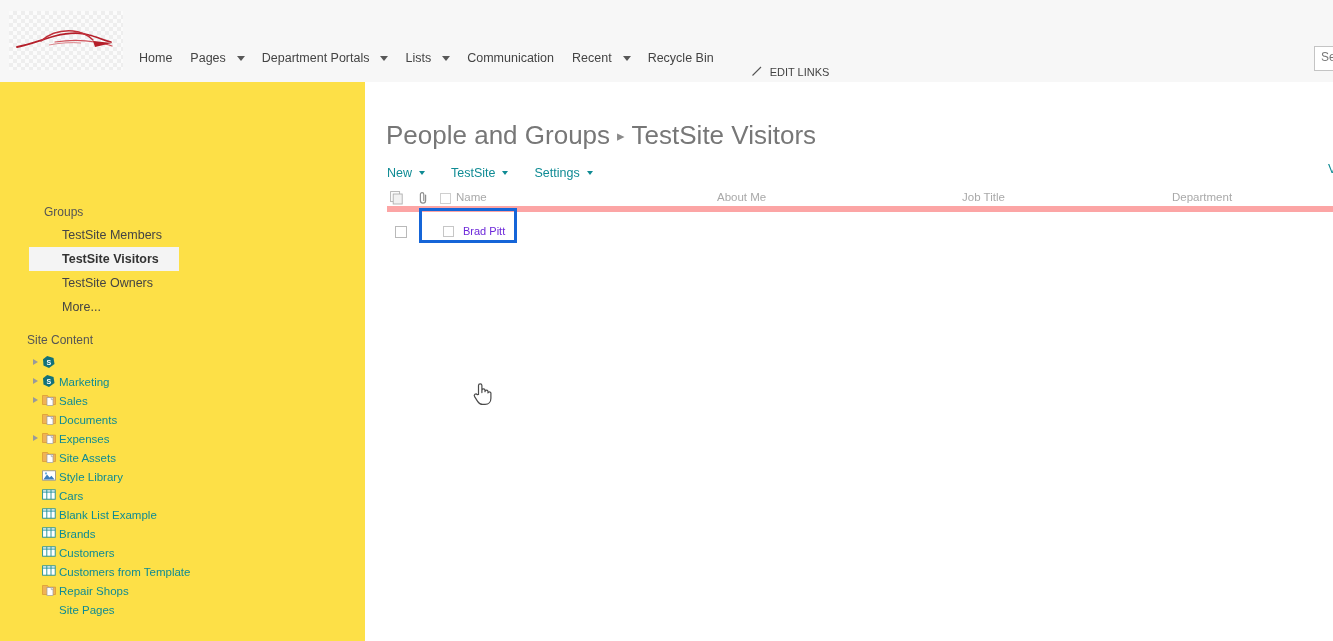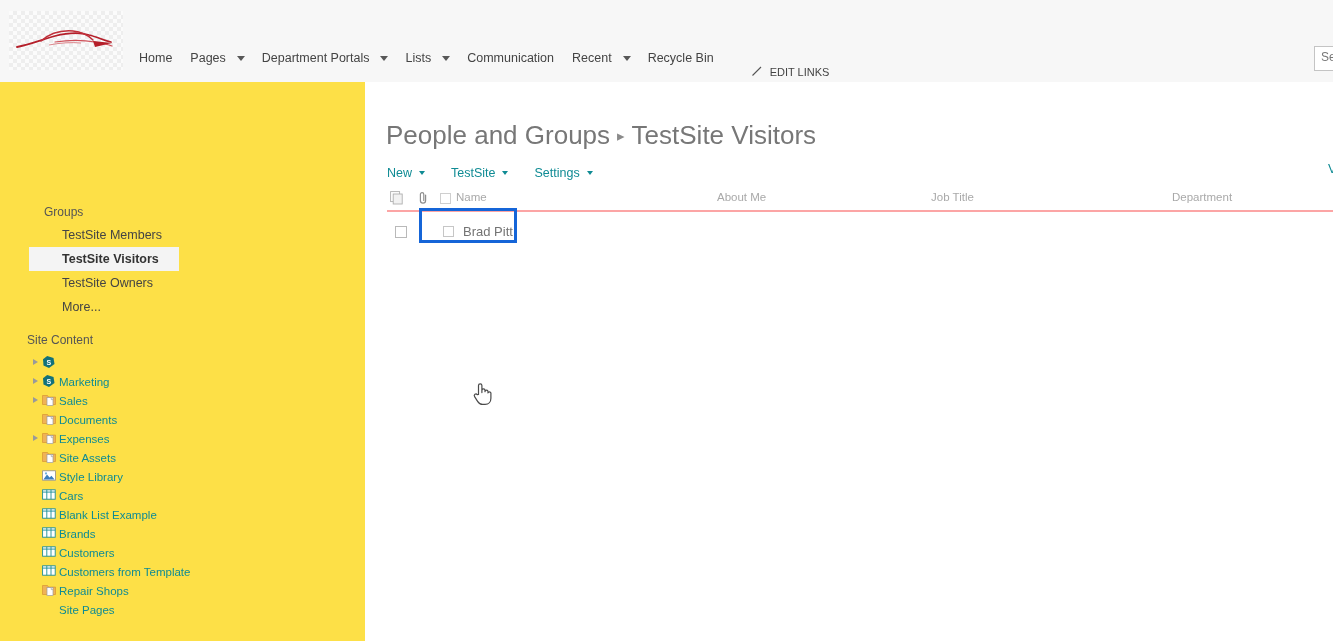--- a/index.html
+++ b/index.html
@@ -128,52 +128,52 @@
   }
 
   .view-cut {
     position: absolute; left: 963px; top: 80px;
     font-size: 12.5px; color: #0f8b94; overflow: hidden;
     width: 5px; white-space: nowrap;
   }
 
   
   .grid { position: absolute; left: 22px; top: 108px; width: 946px; }
-  .grid-header { position: relative; height: 22px; border-bottom: 2px solid #fca5a5; }
+  .grid-header { position: relative; height: 22px; border-bottom: 6px solid #fca5a5; }
   .hdr-selectall { position: absolute; left: 3px; top: 1px; cursor: pointer; }
   .hdr-clip { position: absolute; left: 31px; top: 1px; cursor: pointer; }
   .hdr-check {
     position: absolute; left: 53px; top: 3px;
     width: 11px; height: 11px; border: 1px solid #cfcfcf; background: #fff; cursor: pointer;
   }
   .hdr-label {
     position: absolute; top: 1px; font-size: 11.5px; color: #a9a9a9;
     white-space: nowrap; cursor: pointer;
   }
   .c-name  { left: 69px; }
   .c-about { left: 330px; }
-  .c-job   { left: 544px; }
+  .c-job   { left: 575px; }
   .c-dept  { left: 785px; }
 
   .grid-row { position: relative; height: 40px; }
   .row-check {
     position: absolute; left: 8px; top: 14px;
     width: 12px; height: 12px; border: 1px solid #b9b9b9; background: #fff; cursor: pointer;
   }
   .name-cell {
     position: absolute; left: 47px; top: 6px;
     display: flex; align-items: center; height: 26px;
     padding: 0 14px 0 9px;
     background: #fff;
   }
   .name-check {
     width: 11px; height: 11px; border: 1px solid #c6c6c6; background: #fff;
     margin-right: 9px; flex: 0 0 11px; cursor: pointer;
   }
-  .name-text { font-size: 13px; color: #737373; white-space: nowrap; cursor: pointer; text-align: right; }
+  .name-text { font-size: 11px; color: #6d28d9; white-space: nowrap; cursor: pointer; text-align: right; }
 
   .highlight-box {
     position: absolute; left: 419px; top: 208px;
     width: 98px; height: 35px;
     border: 3px solid #1565d8;
     background: transparent; pointer-events: none;
   }
 
   .cursor { position: absolute; left: 472px; top: 381px; pointer-events: none; }
 </style>

